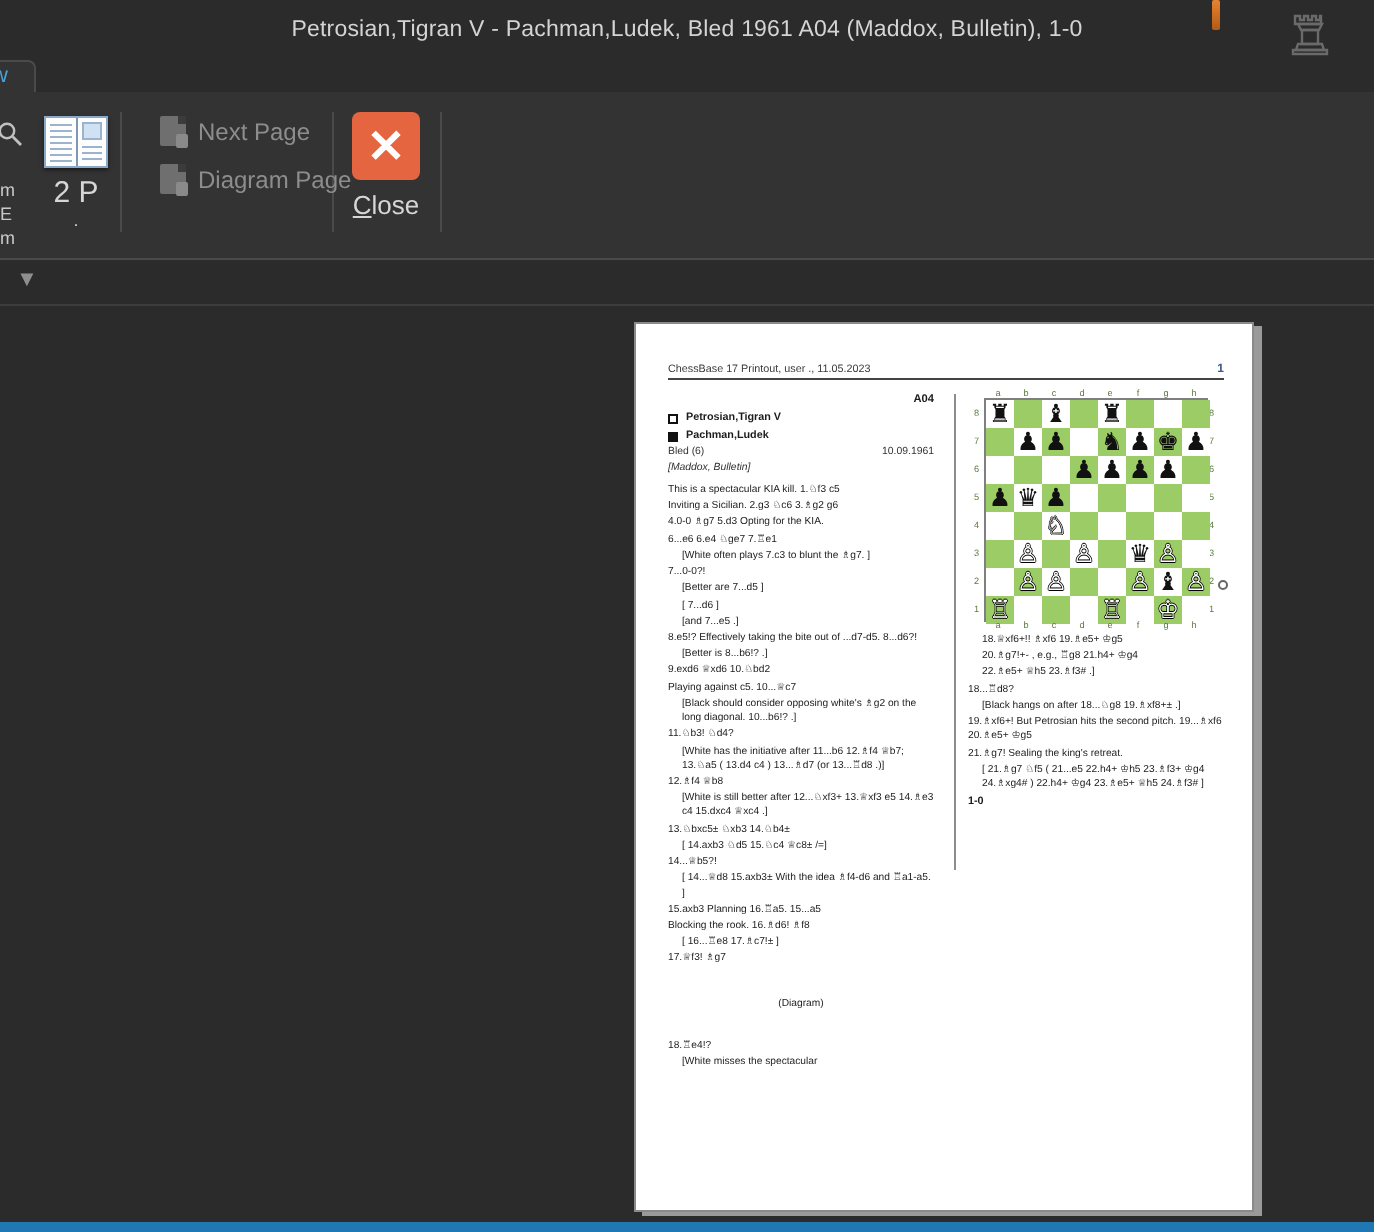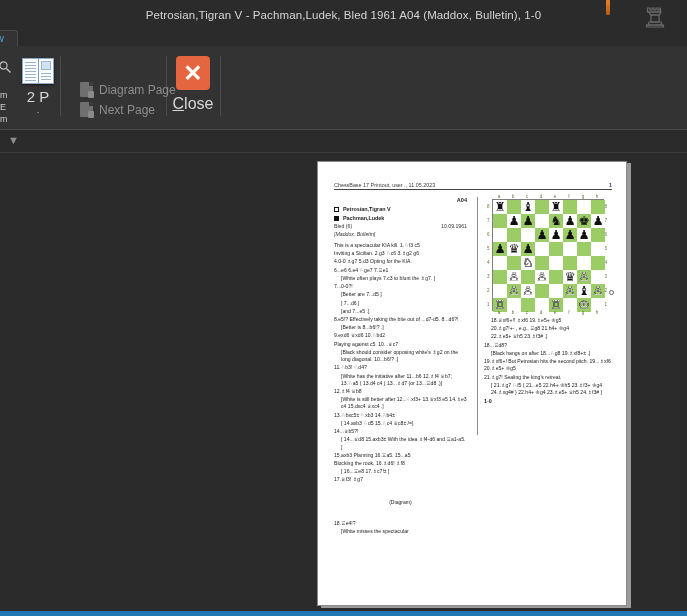--- a/index.html
+++ b/index.html
@@ -151,21 +151,21 @@
   .close-sq {
     width: 34px; height: 34px; margin-top: 4px;
     background: #e4653f;
     border-radius: 4px;
     color: #ffffff;
     font-size: 23px; font-weight: bold;
     display: flex; align-items: center; justify-content: center;
     font-family: "Liberation Sans", sans-serif;
   }
   .btn-close .lbl {
-    margin-top: 5px; color: #d6d6d6; font-size: 16px;
+    margin-top: 5px; color: #d6d6d6; font-size: 13px;
   }
   .btn-close .lbl u { text-decoration: underline; }
 
   .grp-title {
     position: absolute; top: 110px;
     color: #bdbdbd; font-size: 11.5px;
     text-align: center;
   }
 
   
@@ -342,21 +342,21 @@
           <div class="pic"></div>
           <div class="line" style="top:14px"></div>
             <div class="line" style="top:17px"></div>
           <div class="line" style="top:20px"></div>
         </div>
       </div>
       <div class="lbl">2 P</div>
       <div class="dot">·</div>
     </div>
 
-    <div class="pagebtn" style="left:80px; top:12px;margin-top:44px;">
+    <div class="pagebtn" style="left:80px; top:12px;">
       <span class="pg-icon"></span>
       <span>Next Page</span>
     </div>
 
     <div class="pagebtn" style="left:80px; top:36px;">
       <span class="pg-icon"></span>
       <span>Diagram Page</span>
     </div>
 
     <div class="btn-close">

